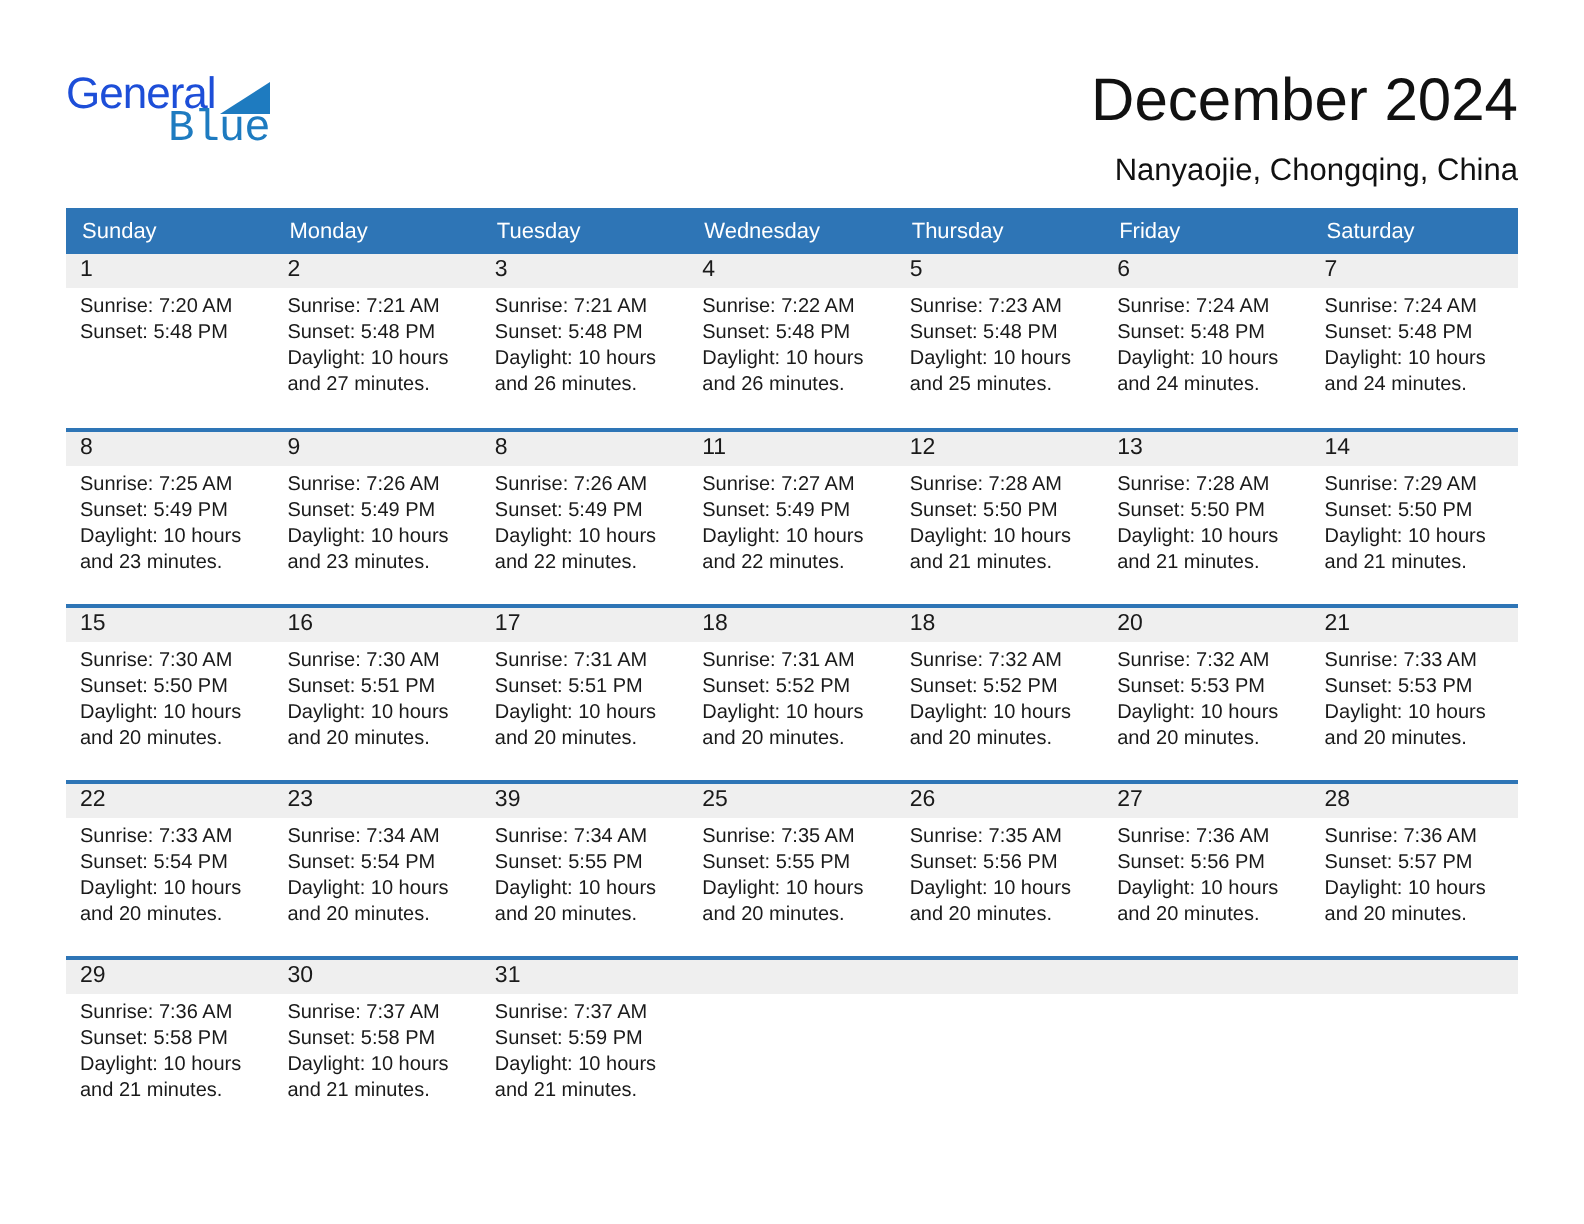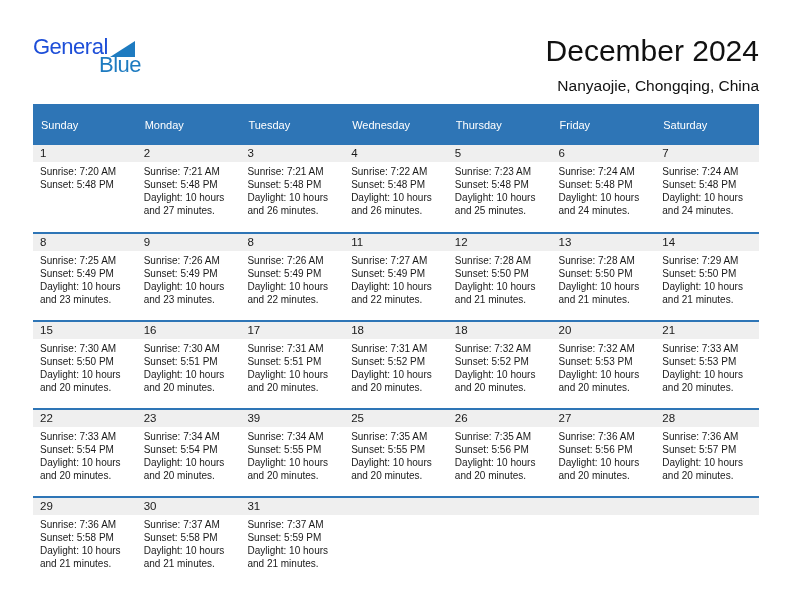--- a/index.html
+++ b/index.html
@@ -29,38 +29,38 @@
   .logo-general {
     font-size: 22px; letter-spacing: -0.5px; color: #1d4ed8;
   }
   .logo-triangle {
     width: 0; height: 0; margin-left: 2px; margin-bottom: 1px;
     border-left: 25px solid transparent;
     border-bottom: 16px solid var(--logo-blue);
   }
   .logo-blue-word {
     font-size: 22px; letter-spacing: -0.5px; color: var(--logo-blue);
-    margin-left: 66px; margin-top: -4px;
+    margin-left: 51px; margin-top: -4px; font-family: Liberation Mono, monospace;
   }
 
   .titles {
     position: absolute; right: 33px; top: 34px;
     text-align: right; color: #111;
   }
   .page-title { font-size: 30px; font-weight: 400; }
   .page-subtitle { font-size: 15.5px; font-weight: 400; margin-top: 9px; }
 
   
   .calendar {
     position: absolute; left: 33px; top: 104px; width: 726px;
   }
   .cal-header {
     display: grid; grid-template-columns: repeat(7, 1fr);
     background: var(--header-bg);
-    height: 41px; align-items: center;
+    height: 23px; align-items: center;
     color: #fff; font-size: 11px;
   }
   .hcell { padding-left: 8px; }
 
   .week-row {
     display: grid; grid-template-columns: repeat(7, 1fr);
     height: 87px;
   }
   .week-row.divided { border-top: 2px solid var(--divider); height: 88px; }
 

